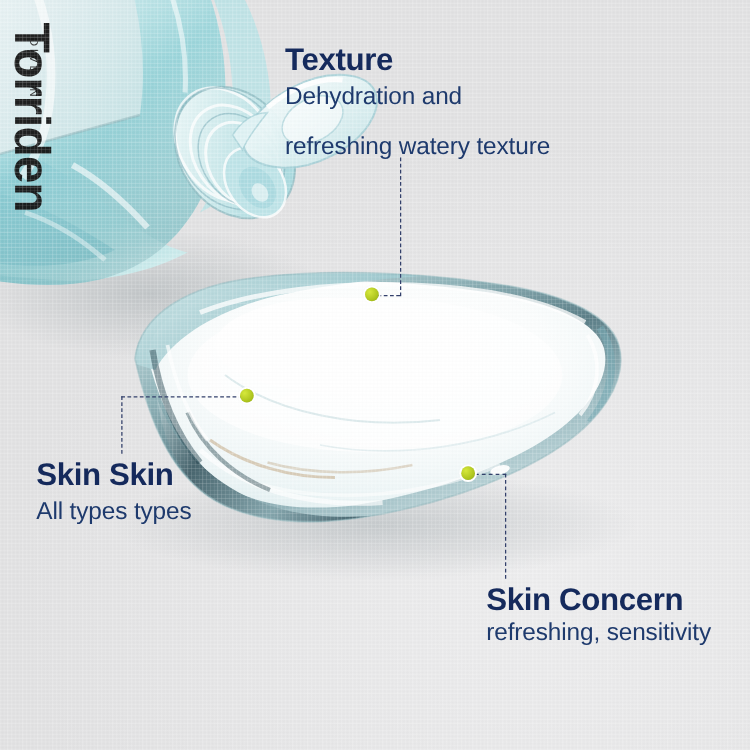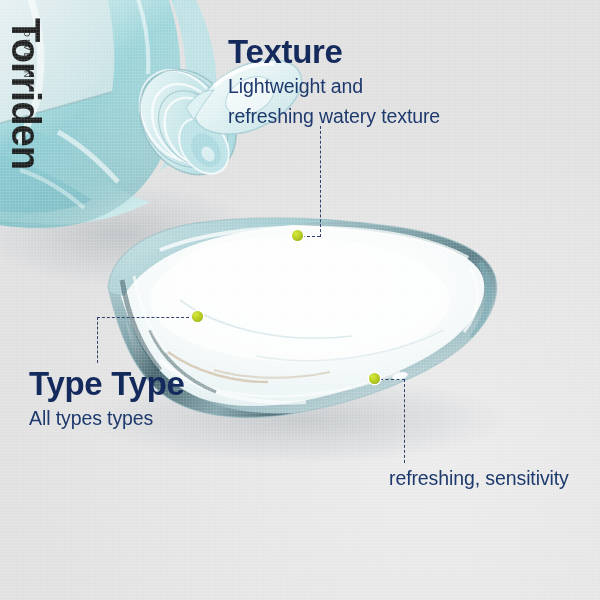--- a/index.html
+++ b/index.html
@@ -31,21 +31,21 @@
       repeating-linear-gradient(0deg, rgba(255,255,255,.35) 0px, rgba(255,255,255,0) 1px, rgba(0,0,0,.02) 2px, rgba(255,255,255,0) 3px),
       repeating-linear-gradient(90deg, rgba(255,255,255,.3) 0px, rgba(255,255,255,0) 1px, rgba(0,0,0,.015) 2px, rgba(255,255,255,0) 3px);
   }
 
   .photo-layer { position:absolute; inset:0; }
 
   
   .callout { position:absolute; z-index:40; }
   .callout .title {
     font-weight:bold;
-    font-size:33px;
+    font-size:25px;
     letter-spacing:-.3px;
     color:#152a5c;
     line-height:1.12;
     white-space:nowrap;
   }
   .callout .body {
     font-size:19.5px;
     color:#1e3a6d;
     line-height:1.33;
     letter-spacing:-.1px;
@@ -336,26 +336,27 @@
   <div class="dot" style="left:192px; top:311px;"></div>
 
   <div class="leader">
     <div class="lead-h" style="left:380px; top:379px; width:25px;"></div>
     <div class="lead-v" style="left:404px; top:379px; height:84px;"></div>
   </div>
   <div class="dot" style="left:369px; top:373px;"></div>
 
   <div class="callout" id="callout-texture">
     <div class="title">Texture</div>
-    <div class="body">Lightweight and</div>
-    <div class="body" style="margin-top:4px">refreshing watery texture</div>
+    <div class="body">Dehydration and</div>
+    <div class="body" style="margin-top:14px">refreshing watery texture</div>
   </div>
 
   <div class="callout" id="callout-skin-type">
-    <div class="title">Type Type</div>
+    <div class="title">Skin Skin</div>
     <div class="body">All types types</div>
   </div>
 
   <div class="callout" id="callout-skin-concern">
+    <div class="title">Skin Concern</div>
     <div class="body" style="margin-top:0">refreshing, sensitivity</div>
   </div>
 
 </div>
 
 </body></html>

